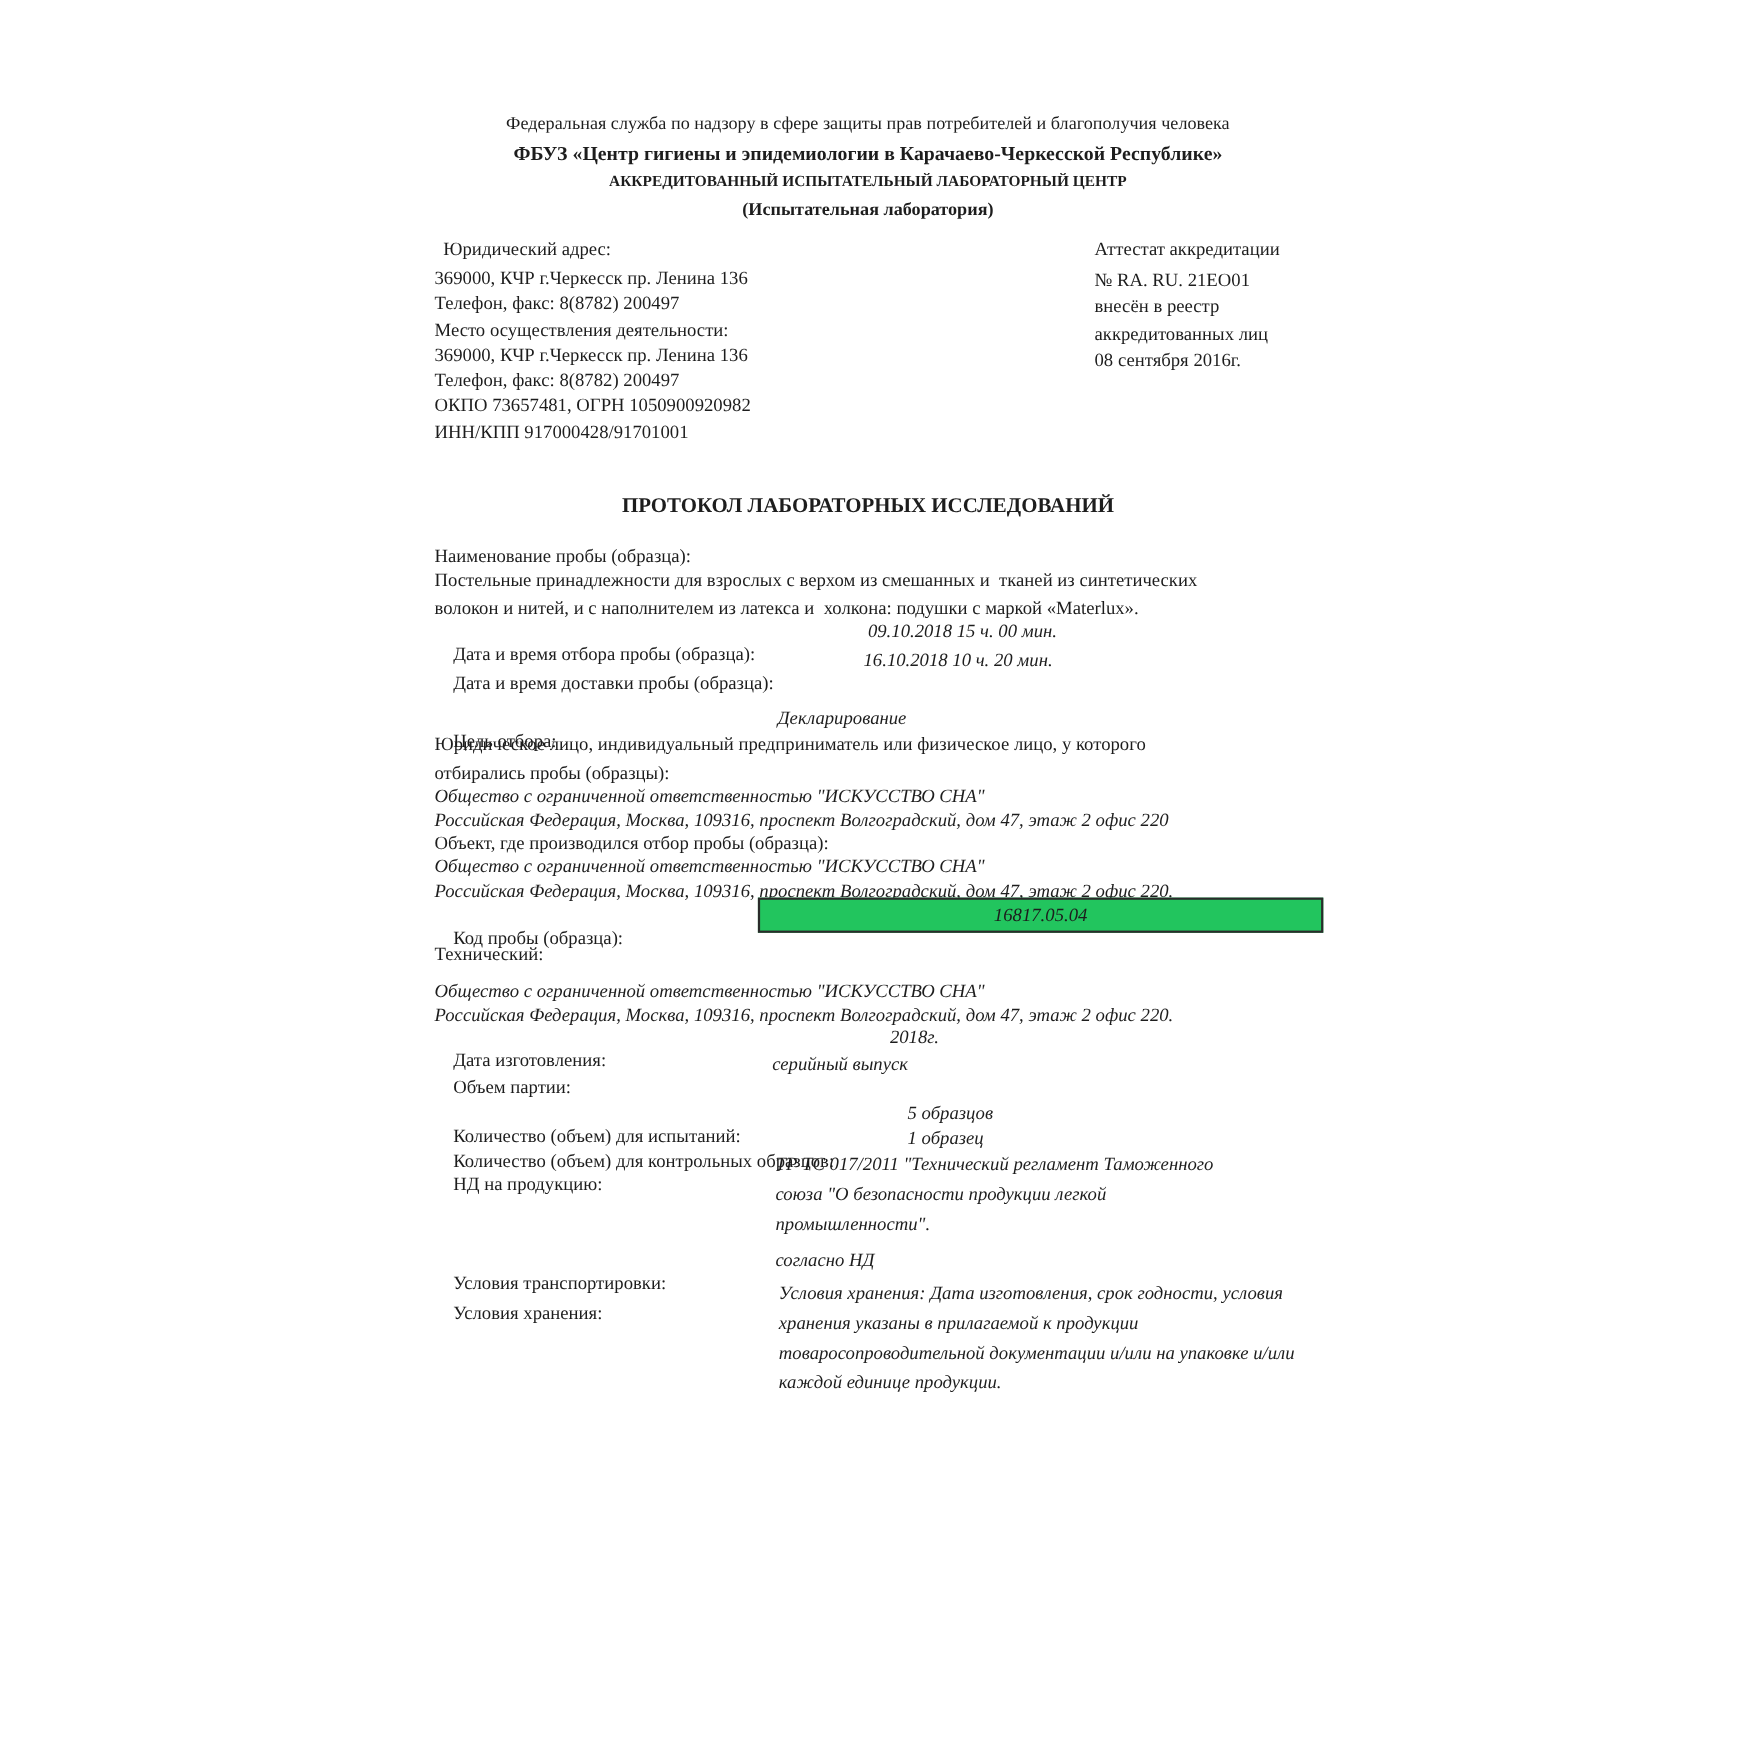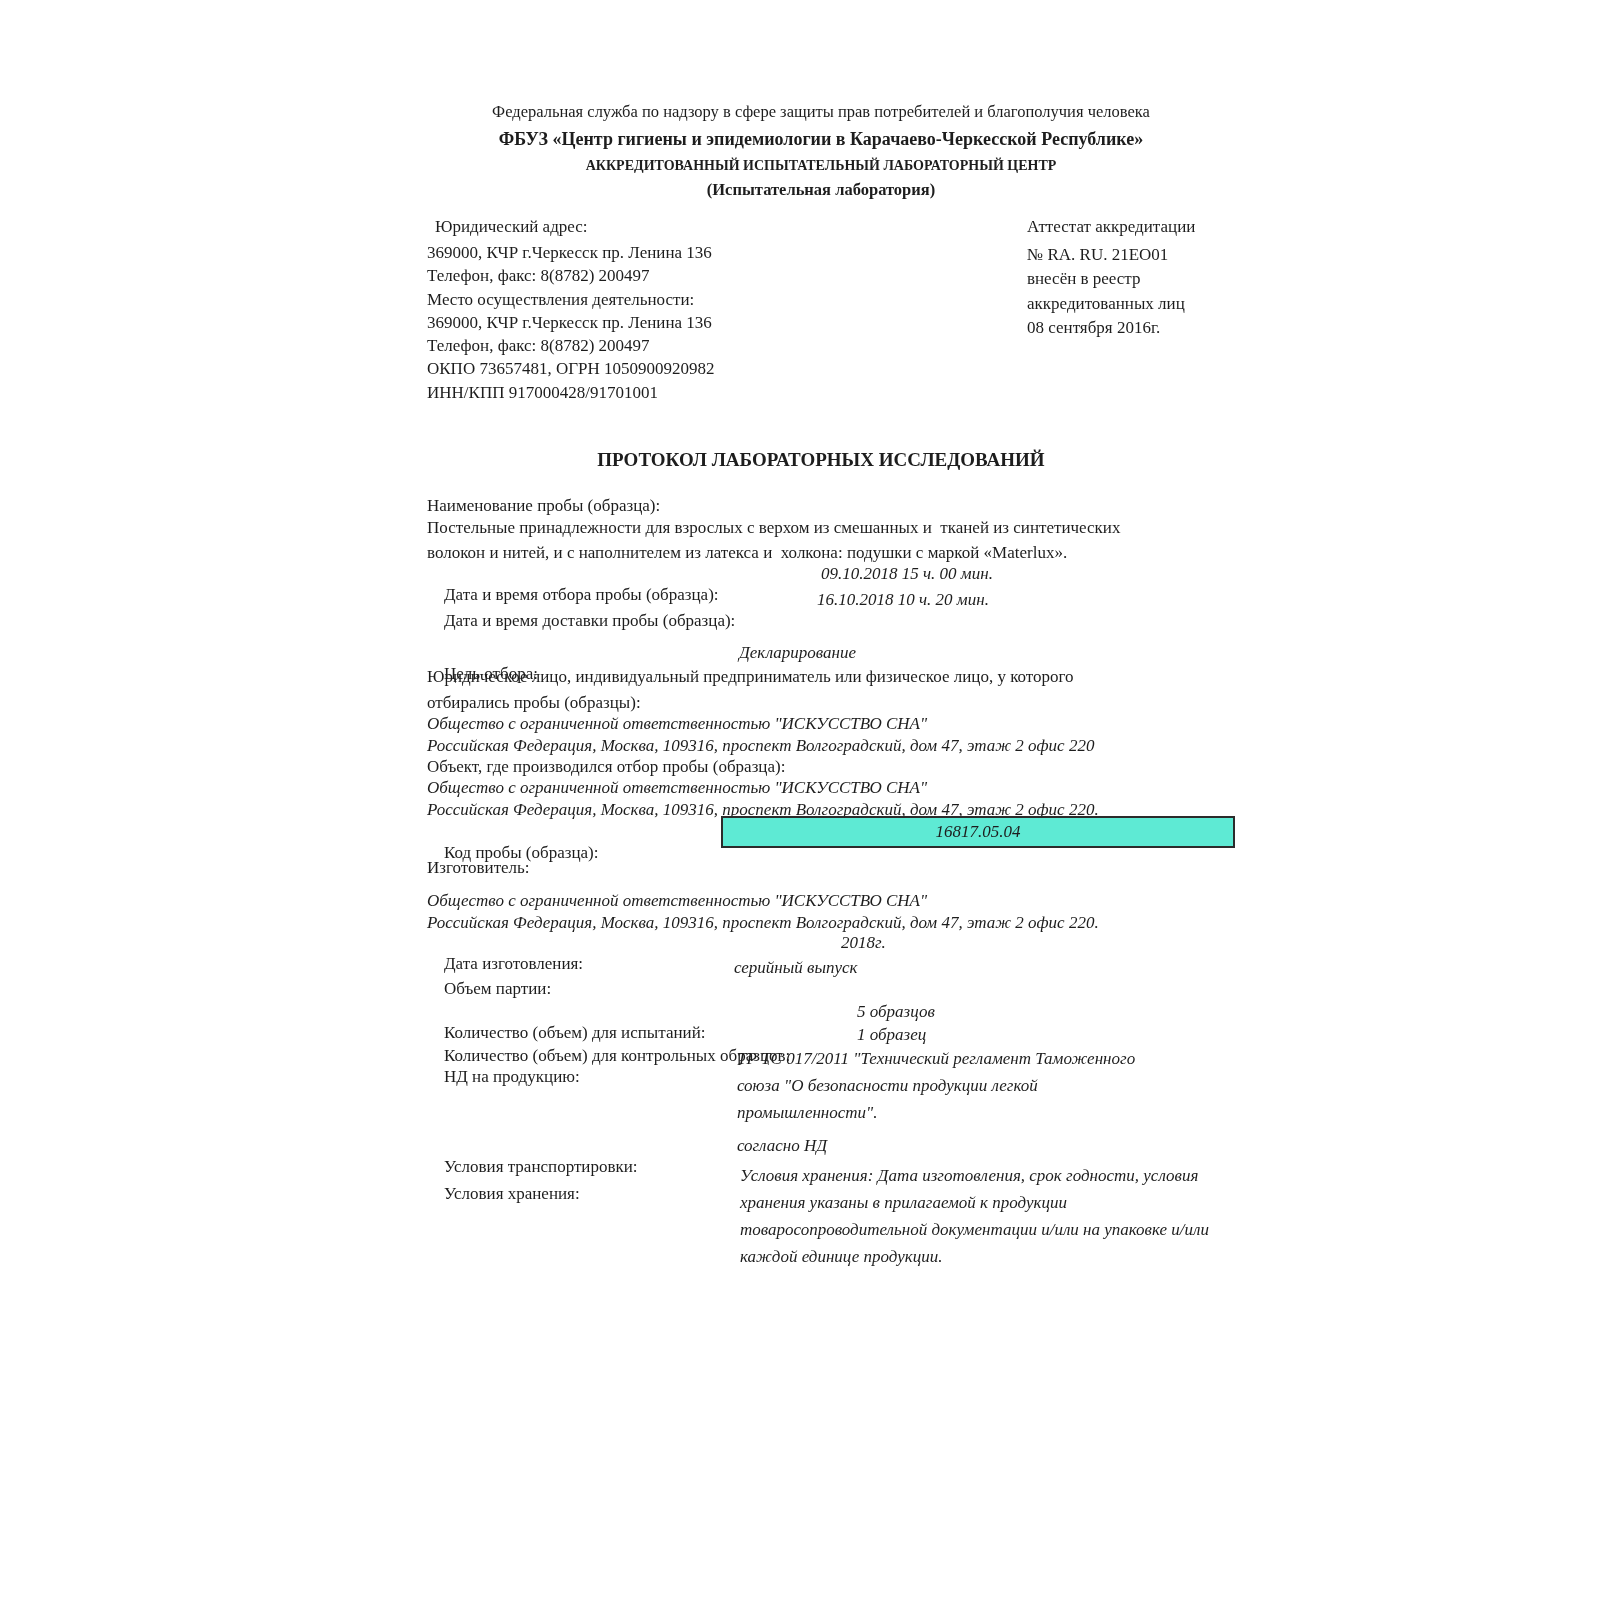--- a/index.html
+++ b/index.html
@@ -1,30 +1,30 @@
 <!DOCTYPE html>
 <html><head>
 <meta charset="utf-8">
 <style>
   html,body{margin:0;padding:0;}
   body{
     width:1600px;height:1600px;background:#ffffff;position:relative;
     font-family:"Liberation Serif","DejaVu Serif",serif;color:#1d1d1d;
     -webkit-font-smoothing:antialiased;
   }
-  .doc{position:absolute;left:393px;top:0;width:792px;height:1600px;font-size:17px;margin-left:32px;}
+  .doc{position:absolute;left:393px;top:0;width:792px;height:1600px;font-size:17px;}
   .line{position:absolute;left:2px;right:0;line-height:21px;white-space:pre;}
   .c{text-align:center;left:0;right:0;}
   .b{font-weight:bold;}
   .i{font-style:italic;}
   .val{position:absolute;top:0;font-style:italic;}
   .ml{white-space:pre-line;}
   .code-box{
     position:absolute;width:510px;height:28px;border:2px solid #2b2b2b;
-    text-align:center;line-height:28px;font-style:italic;background:#5eead4;
+    text-align:center;line-height:28px;font-style:italic;background:#22c55e;
   }
 </style>
 </head>
 <body>
 
 <div class="doc">
 
   <div class="line c" style="top:101px;font-size:16.5px">Федеральная служба по надзору в сфере защиты прав потребителей и благополучия человека</div>
   <div class="line c b" style="top:129px;font-size:18px">ФБУЗ «Центр гигиены и эпидемиологии в Карачаево-Черкесской Республике»</div>
   <div class="line c b" style="top:155px;font-size:14px">АККРЕДИТОВАННЫЙ ИСПЫТАТЕЛЬНЫЙ ЛАБОРАТОРНЫЙ ЦЕНТР</div>
@@ -72,21 +72,21 @@
   <div class="line i" style="top:777px">Общество с ограниченной ответственностью "ИСКУССТВО СНА"</div>
   <div class="line i" style="top:799px">Российская Федерация, Москва, 109316, проспект Волгоградский, дом 47, этаж 2 офис 220.</div>
 
   <div class="line" style="top:821px">
     <span>Код пробы (образца):</span>
   </div>
   <div class="code-box" style="left:296px;top:816px">
     <span>16817.05.04</span>
   </div>
 
-  <div class="line" style="top:857px">Изготовитель:</div>
+  <div class="line" style="top:857px">Технический:</div>
   <div class="line i" style="top:890px">Общество с ограниченной ответственностью "ИСКУССТВО СНА"</div>
   <div class="line i" style="top:912px">Российская Федерация, Москва, 109316, проспект Волгоградский, дом 47, этаж 2 офис 220.</div>
 
   <div class="line" style="top:932px">
     <span>Дата изготовления:</span>
     <span class="val" style="left:414px">2018г.</span>
   </div>
   <div class="line" style="top:957px">
     <span>Объем партии:</span>
     <span class="val" style="left:307px">серийный выпуск</span>

